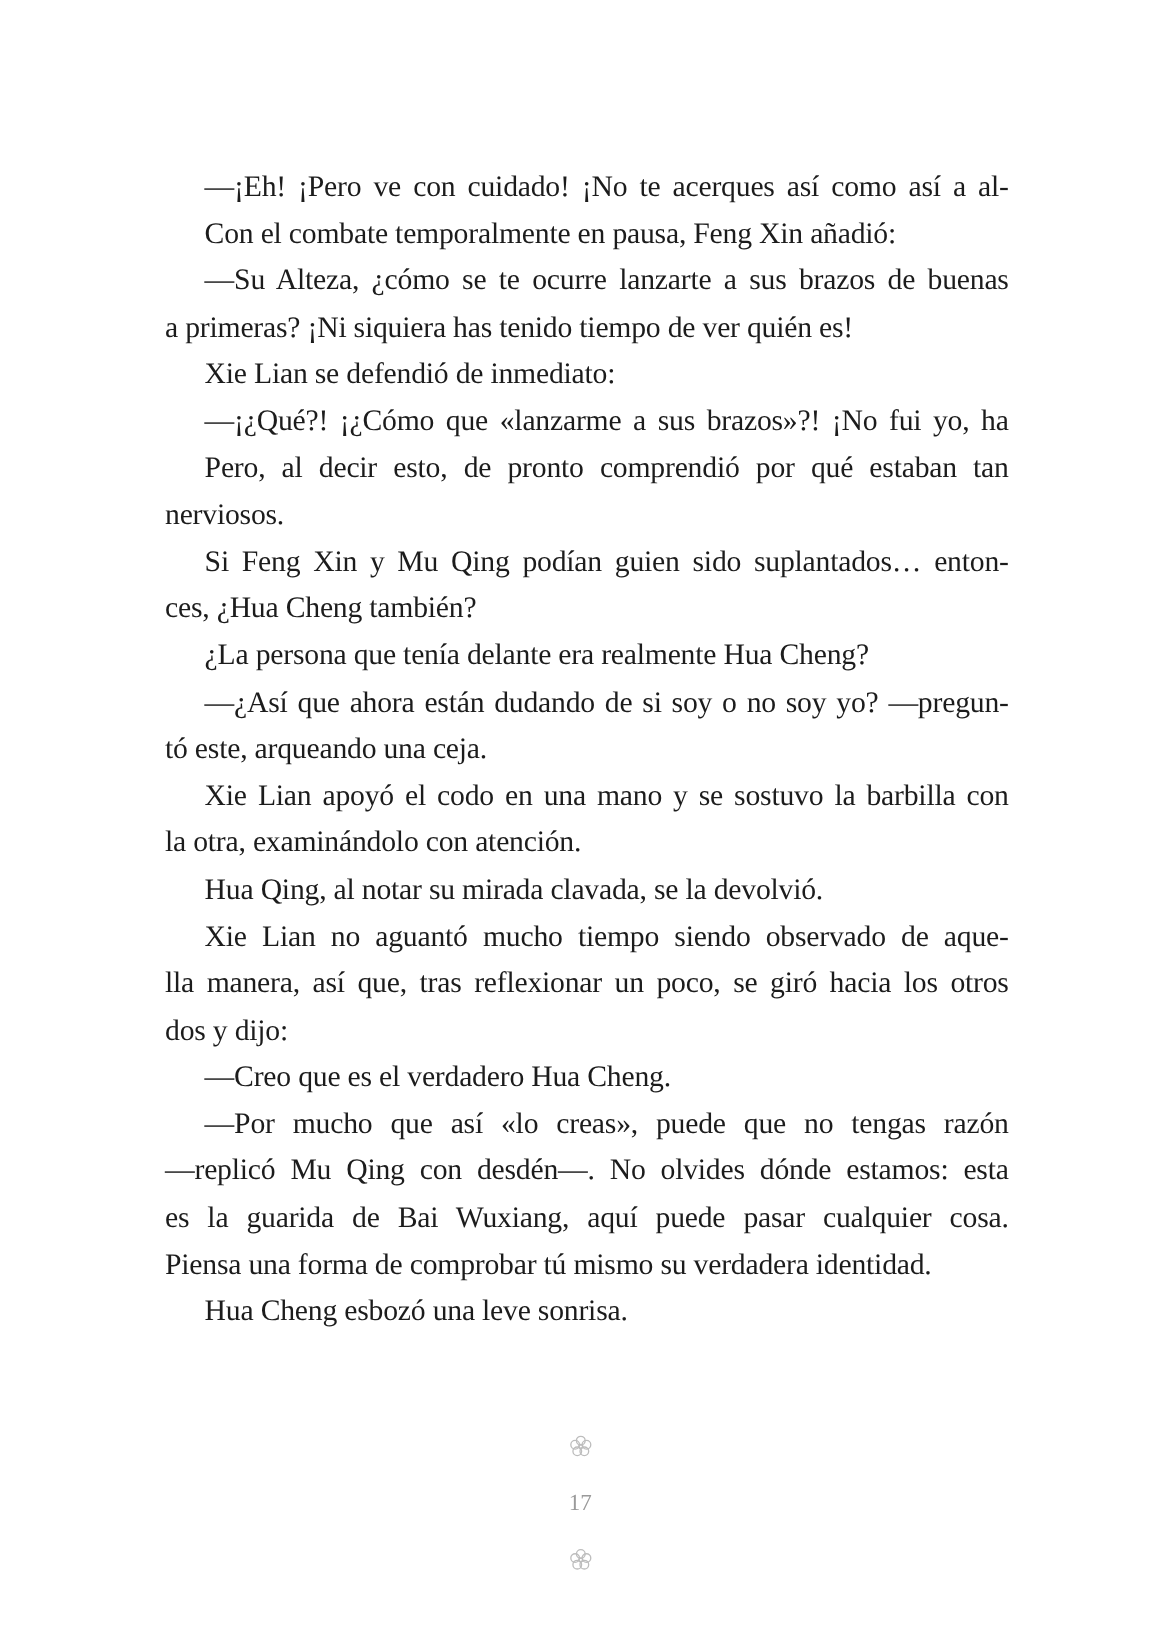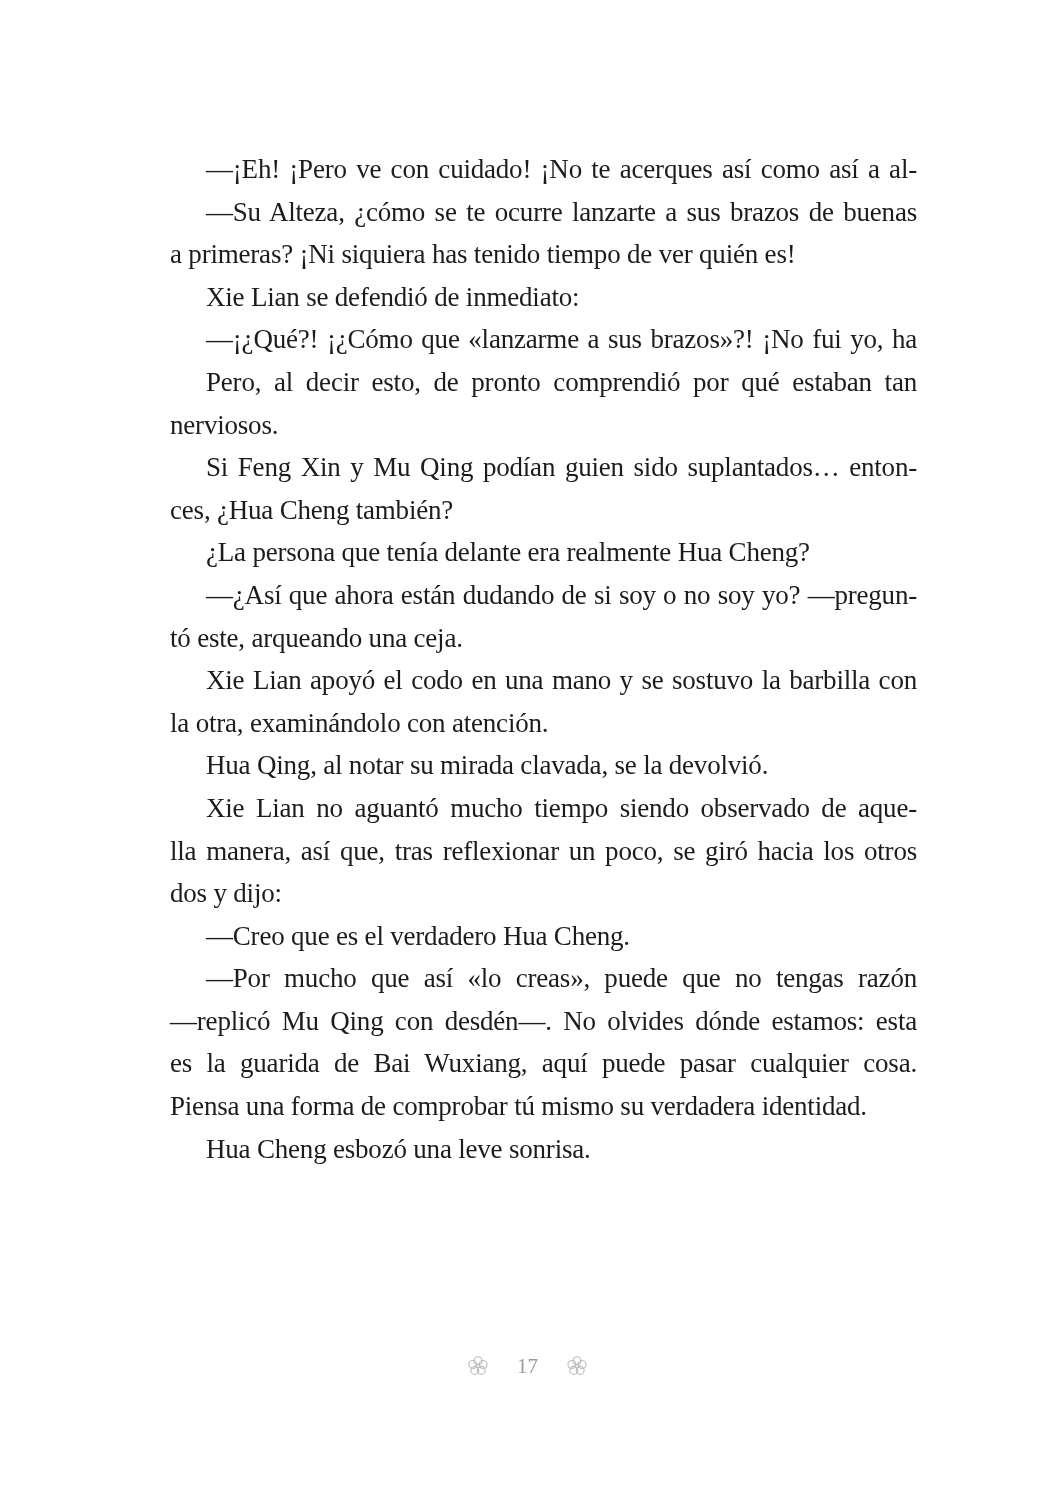--- a/index.html
+++ b/index.html
@@ -29,54 +29,55 @@
       font-size: 27px;
       color: #1c1c1c;
     }
     .line {
       height: 42.6px;
       line-height: 42.6px;
       white-space: nowrap;
       text-align: justify;
       text-align-last: justify;
       letter-spacing: -0.2px;
-      margin-left: 20px;
     }
     .line.indent { padding-left: 36px; }
     .line.last { text-align-last: left; }
     .footer {
       position: absolute;
       left: 0;
       top: 1350px;
       width: 1055px;
       height: 32px;
       display: flex;
       justify-content: center;
       align-items: center;
       gap: 28px;
+      flex-direction: column;
     }
     .page-number {
       font-family: "Liberation Serif", "DejaVu Serif", serif;
       font-size: 21px;
       color: #9a9a9a;
     }
     .ornament {
       width: 22px;
       height: 22px;
       display: inline-block;
     }
   </style>
 </head>
 <body>
 
 <div class="page">
   <div class="text-block">
 
     <div class="line indent">—¡Eh! ¡Pero ve con cuidado! ¡No te acerques así como así a al-</div>
 
+    <div class="line indent last">Con el combate temporalmente en pausa, Feng Xin añadió:</div>
 
     <div class="line indent">—Su Alteza, ¿cómo se te ocurre lanzarte a sus brazos de buenas</div>
     <div class="line last">a primeras? ¡Ni siquiera has tenido tiempo de ver quién es!</div>
 
     <div class="line indent last">Xie Lian se defendió de inmediato:</div>
 
     <div class="line indent">—¡¿Qué?! ¡¿Cómo que «lanzarme a sus brazos»?! ¡No fui yo, ha</div>
 
     <div class="line indent">Pero, al decir esto, de pronto comprendió por qué estaban tan</div>
     <div class="line last">nerviosos.</div>

